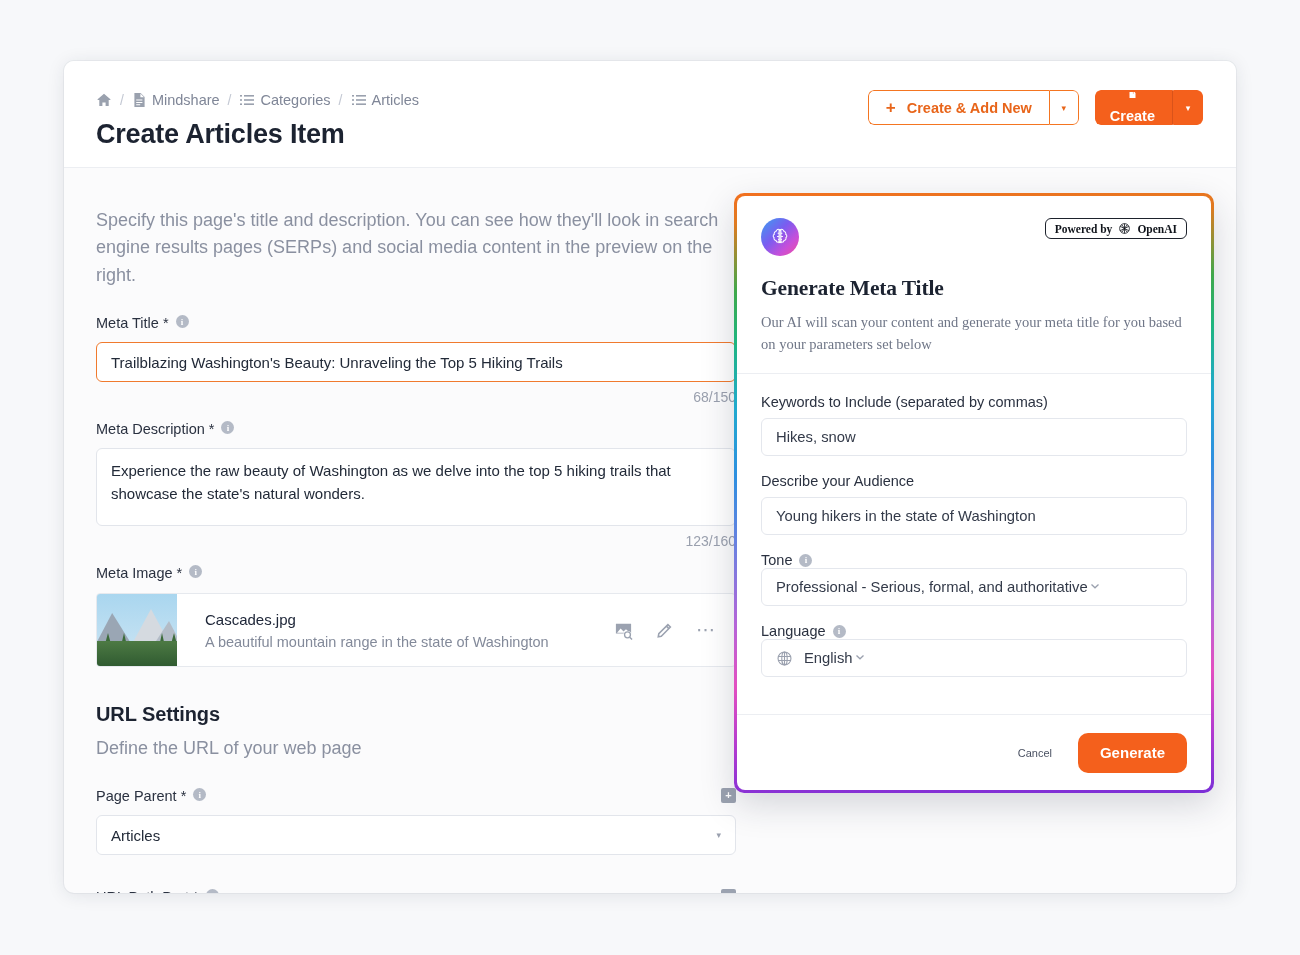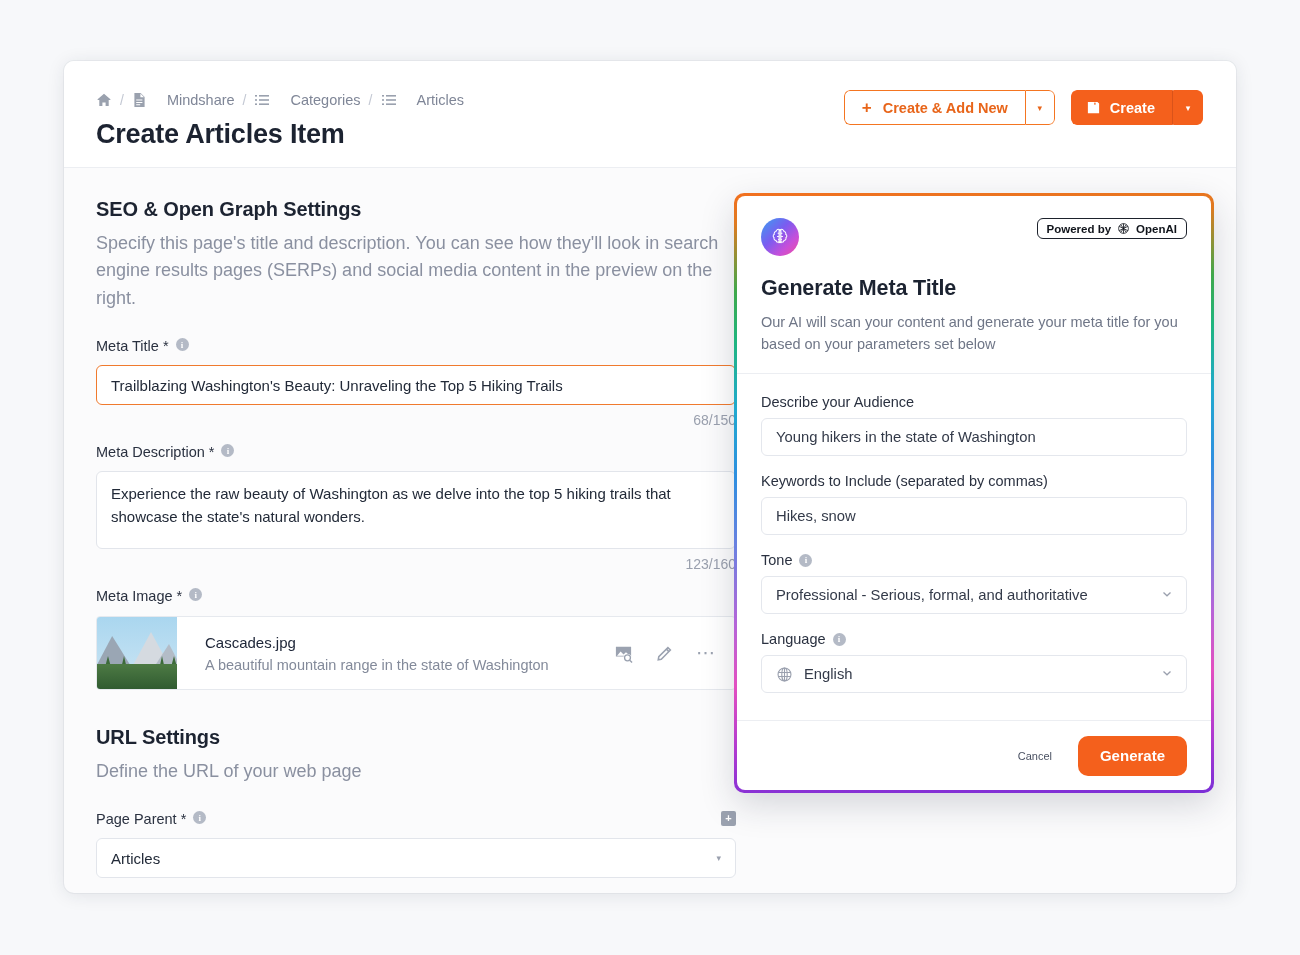--- a/index.html
+++ b/index.html
@@ -28,21 +28,21 @@
     height: 107px;
     background: #ffffff;
     border-bottom: 1px solid #eceef2;
     padding: 29px 38px 0 32px;
   }
   #breadcrumb {
     display: flex; align-items: center; gap: 8px;
     font-size: 14.5px; color: #8a90a0;
     height: 20px;
   }
-  #breadcrumb .crumb { display: flex; align-items: center; gap: 20px; color: #7f8697; }
+  #breadcrumb .crumb { display: flex; align-items: center; gap: 5px; color: #7f8697; }
   #breadcrumb .sep { color: #c3c8d3; font-size: 14px; }
   #breadcrumb svg { display: block; }
   #page-title {
     margin-top: 9px;
     font-size: 27px; font-weight: 700; color: #1c2331;
     letter-spacing: -.2px;
   }
 
   
   #header-actions {
@@ -63,21 +63,21 @@
     width: 30px; height: 35px; border-radius: 0 6px 6px 0;
     display: flex; align-items: center; justify-content: center;
     cursor: pointer; font-size: 9px;
   }
   .btn-solid {
     background: #f4601c; border: 1.5px solid #f4601c; color: #fff;
     font-size: 14.5px; font-weight: 600;
     display: flex; align-items: center; gap: 9px;
     padding: 0 17px 0 14px; height: 35px;
     border-radius: 6px 0 0 6px; border-right: 1px solid #d9531a;
-    cursor: pointer; white-space: nowrap;
+    cursor: pointer; white-space: nowrap; flex-direction: column;
   }
   .btn-solid-caret {
     background: #f4601c; border: 1.5px solid #f4601c; color: #fff;
     width: 30px; height: 35px; border-radius: 0 6px 6px 0;
     display: flex; align-items: center; justify-content: center;
     cursor: pointer; font-size: 9px;
   }
 
   
   #form-body {
@@ -176,21 +176,21 @@
        #b564d8 70%, #e34fc0 80%, #b23ad0 90%, #7b2fd6 100%);
     box-shadow: 0 12px 34px rgba(30,35,60,.17);
     overflow: hidden;
   }
   #ai-modal-inner {
     width: 100%; height: 100%;
     background: #fff; border-radius: 8px;
     position: relative; overflow: hidden;
     display: flex; flex-direction: column;
   }
-  #modal-head { padding: 22px 24px 18px 24px; }
+  #modal-head { padding: 22px 24px 18px 24px; font-family: Liberation Serif, serif; }
   #modal-head-top { display: flex; align-items: flex-start; justify-content: space-between; }
   #brain-avatar {
     width: 38px; height: 38px; border-radius: 50%;
     background: linear-gradient(135deg, #3b9ff0 0%, #7b5cf0 42%, #c84fd9 72%, #f04fa0 100%);
     display: flex; align-items: center; justify-content: center;
   }
   #openai-badge {
     display: flex; align-items: center; gap: 6px;
     border: 1.4px solid #1d222c; border-radius: 6px;
     padding: 3px 9px; font-size: 11.5px; font-weight: 700; color: #10141b;
@@ -203,24 +203,24 @@
   #modal-form { flex: 1; padding: 20px 24px 10px 24px; }
   .m-field { margin-bottom: 17px; }
   .m-label { font-size: 14.5px; color: #2a3140; display: flex; align-items: center; }
   .m-input {
     margin-top: 8px; width: 100%; height: 38px;
     background: #fff; border: 1px solid #e4e7ed; border-radius: 6px;
     padding: 0 14px; font-size: 14.8px; color: #333a49;
     display: flex; align-items: center;
   }
   .m-select {
-    margin-top: 8px; width: 100%; height: 38px;
+    width: 100%; height: 38px;
     background: #fff; border: 1px solid #e4e7ed; border-radius: 6px;
     padding: 0 12px 0 14px; font-size: 14.8px; color: #333a49;
-    display: flex; align-items: center; justify-content: space-between; cursor: pointer;
+    display: flex; align-items: center; cursor: pointer;
   }
   .m-select .left { display: flex; align-items: center; gap: 11px; }
   .m-select .chev { color: #9aa0ae; }
   #modal-footer {
     border-top: 1px solid #eceef2;
     height: 76px; display: flex; align-items: center; justify-content: flex-end;
     gap: 10px; padding-right: 24px;
   }
   #cancel-button {
     background: transparent; border: none; color: #4a5162;
@@ -308,21 +308,20 @@
         <button class="btn-solid-caret">
           <span>▾</span>
         </button>
       </div>
     </div>
   </div>
 
   <div id="form-body">
 
     <div>
-      <div class="section-title">SEO &amp; Open Graph Settings</div>
       <div class="section-desc">Specify this page's title and description. You can see how they'll look in search engine results pages (SERPs) and social media content in the preview on the right.</div>
 
       <div class="field">
         <div class="field-label-row">
           <span class="field-label">Meta Title *</span>
           <span class="info-dot">i</span>
         </div>
         <div class="ai-badge active">
           <span>AI</span>
           <svg width="15" height="15" viewBox="0 0 24 24" fill="none" stroke="#ef6520" stroke-width="1.5">
@@ -444,27 +443,27 @@
       </div>
       <div id="modal-title">Generate Meta Title</div>
       <div id="modal-subtitle">Our AI will scan your content and generate your meta title for you based on your parameters set below</div>
     </div>
 
     <div id="modal-divider"></div>
 
     <div id="modal-form">
 
       <div class="m-field">
+        <div class="m-label">Keywords to Include (separated by commas)</div>
+        <div class="m-input">Hikes, snow</div>
+      </div>
+
+      <div class="m-field">
         <div class="m-label">Describe your Audience</div>
         <div class="m-input">Young hikers in the state of Washington</div>
-      </div>
-
-      <div class="m-field">
-        <div class="m-label">Keywords to Include (separated by commas)</div>
-        <div class="m-input">Hikes, snow</div>
       </div>
 
       <div class="m-field">
         <div class="m-label">
           <span>Tone</span>
           <span class="info-dot">i</span>
         </div>
         <div class="m-select">
           <span>Professional - Serious, formal, and authoritative</span>
           <span class="chev">

